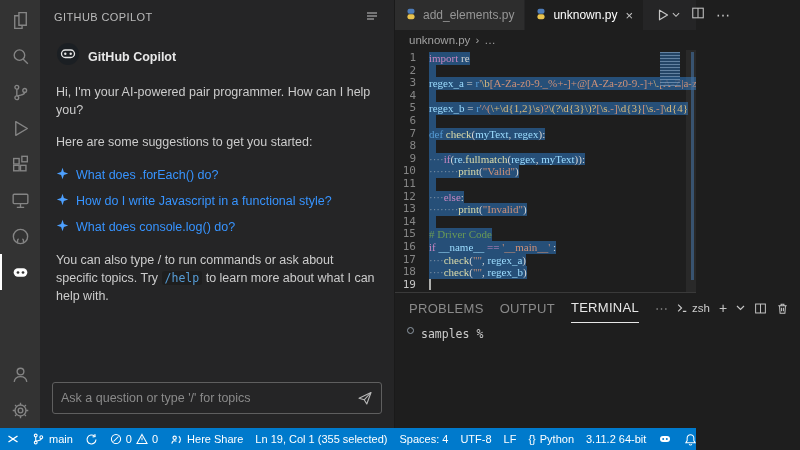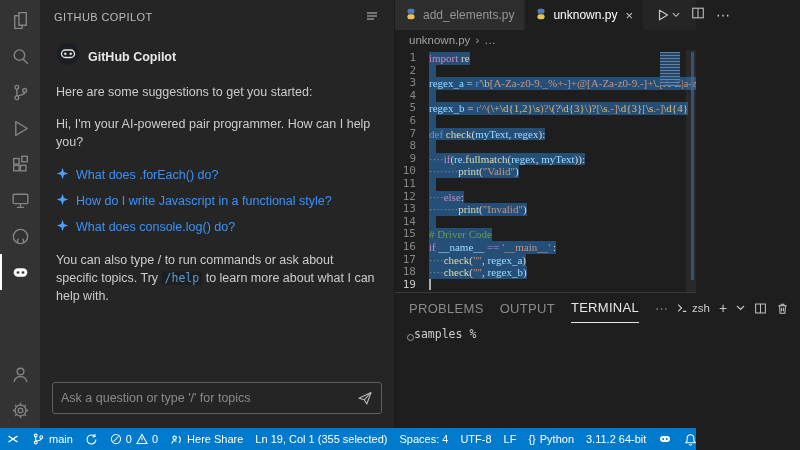--- a/index.html
+++ b/index.html
@@ -65,21 +65,21 @@
   .panel { height:136px; border-top:1px solid #3a3a3a; display:flex; flex-direction:column; flex-shrink:0; }
   .panel-header { height:30px; display:flex; align-items:center; padding:0 14px 0 14px; flex-shrink:0; }
   .panel-tab { font-size:13px; letter-spacing:.3px; color:#8a8a8a; margin-right:16px; height:30px; display:flex; align-items:center; cursor:pointer; }
   .panel-tab.active { color:#e7e7e7; border-bottom:1px solid #e7e7e7; }
   .panel-more { color:#8a8a8a; font-size:13px; margin-right:8px; cursor:pointer; }
   .panel-actions { margin-left:auto; display:flex; align-items:center; gap:9px; color:#c5c5c5; }
   .shell-chip { display:flex; align-items:center; gap:4px; font-size:11.5px; color:#cccccc; cursor:pointer; }
   .pa-btn { display:flex; align-items:center; cursor:pointer; }
   .plus { font-size:14px; line-height:1; }
   .term-body { flex:1; padding:4px 12px; font-family:"DejaVu Sans Mono", monospace; font-size:11.5px; color:#cccccc; }
-  .term-line { display:flex; align-items:flex-end; }
+  .term-line { display:flex; align-items:flex-start; gap:7px; }
   .term-circle { width:7px; height:7px; border:1px solid #8f9aa5; border-radius:50%; display:inline-block; }
 
   
   .statusbar { height:22px; background:#007acc; color:#ffffff; display:flex; align-items:center; font-size:11px; flex-shrink:0; padding-right:6px; }
   .sb-item { display:flex; align-items:center; gap:4px; padding:0 6px; height:22px; cursor:pointer; white-space:nowrap; }
   .sb-left { display:flex; }
   .sb-right { margin-left:auto; display:flex; align-items:center; }
   .sb-item svg { display:block; }
 </style>
 </head>
@@ -187,22 +187,22 @@
       <div class="chat-body">
         <div class="assistant-row">
           <span class="avatar"><svg width="24" height="24" viewBox="0 0 24 24">
                 <circle cx="12" cy="12" r="11" fill="#1b1f23"></circle>
                 <rect x="5.5" y="8" width="13" height="7.5" rx="3.75" fill="none" stroke="#e6e6e6" stroke-width="1.3"></rect>
                 <circle cx="9.3" cy="11.7" r="1.2" fill="#e6e6e6"></circle>
                 <circle cx="14.7" cy="11.7" r="1.2" fill="#e6e6e6"></circle>
               </svg></span>
           <span class="assistant-name">GitHub Copilot</span>
         </div>
+        <p class="chat-p">Hi, I'm your AI-powered pair programmer. How can I help you?</p>
         <p class="chat-p">Here are some suggestions to get you started:</p>
-        <p class="chat-p">Hi, I'm your AI-powered pair programmer. How can I help you?</p>
         <div class="sugg">
           <span><svg width="13" height="13" viewBox="0 0 16 16">
                 <path d="M8 1l1.7 5.3L15 8l-5.3 1.7L8 15 6.3 9.7 1 8l5.3-1.7z" fill="#4da0ff"></path>
               </svg></span>
           <span>What does .forEach() do?</span>
         </div>
         <div class="sugg">
           <span><svg width="13" height="13" viewBox="0 0 16 16">
                 <path d="M8 1l1.7 5.3L15 8l-5.3 1.7L8 15 6.3 9.7 1 8l5.3-1.7z" fill="#4da0ff"></path>
               </svg></span>

